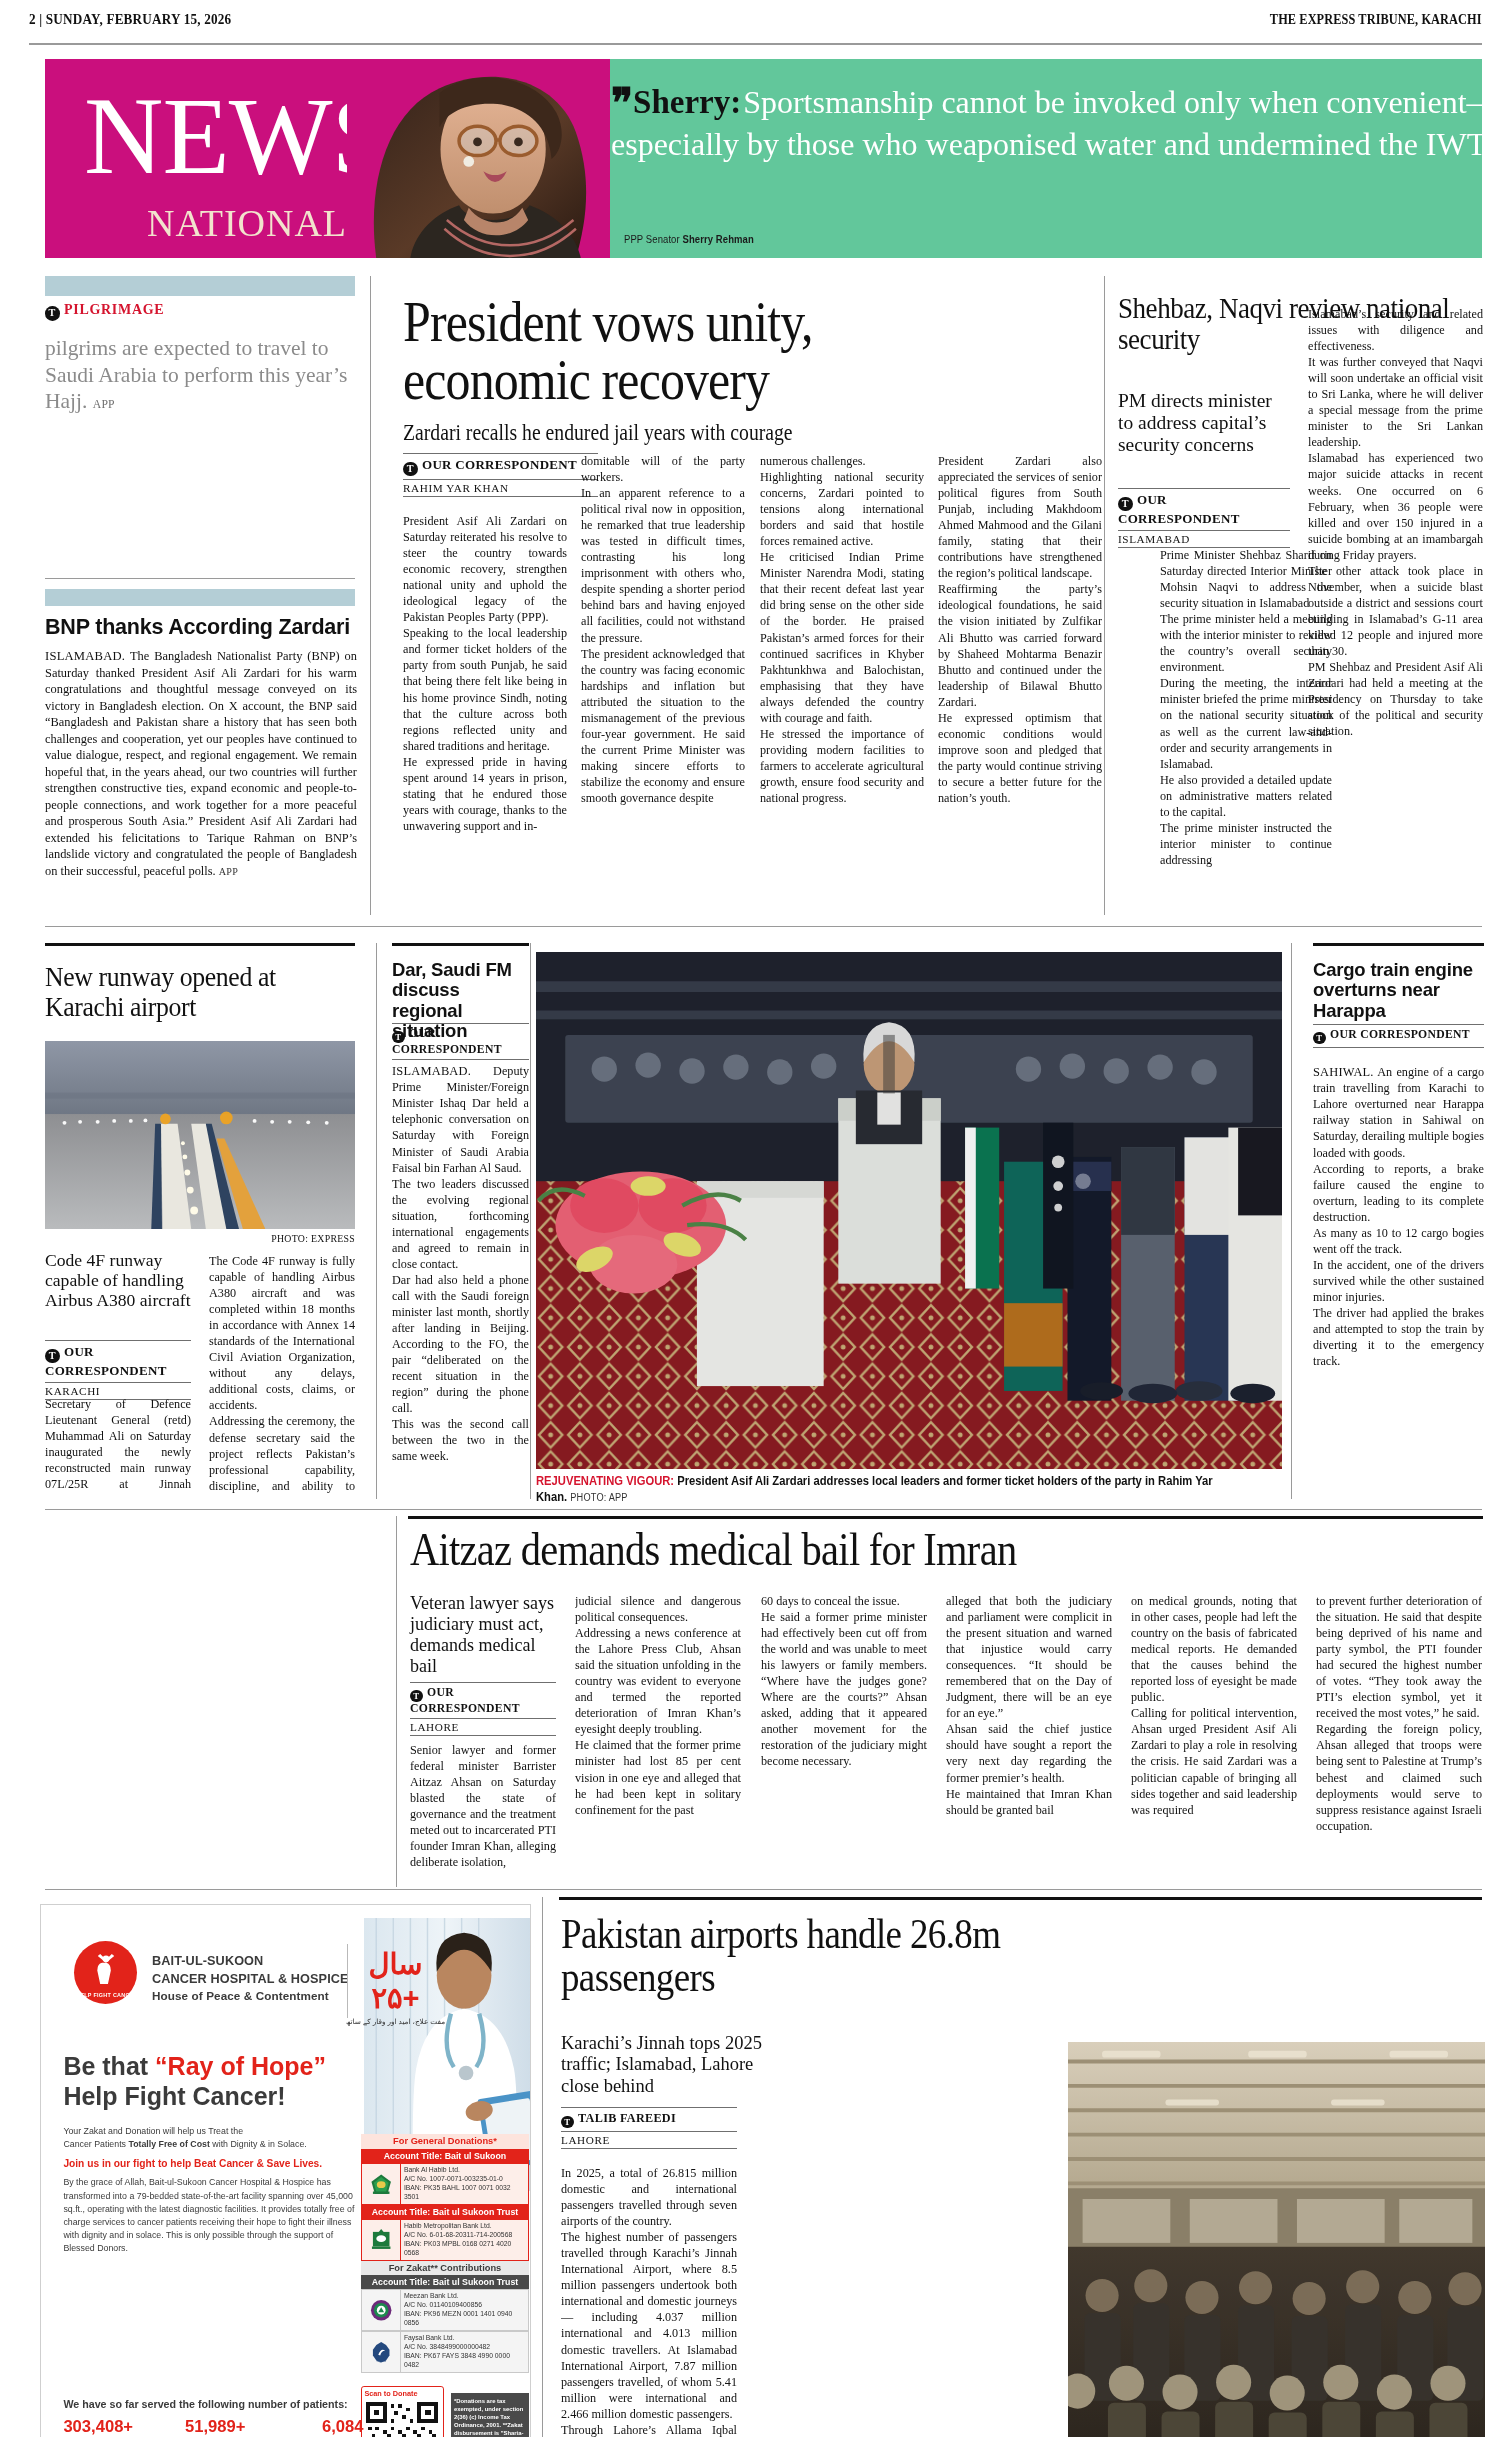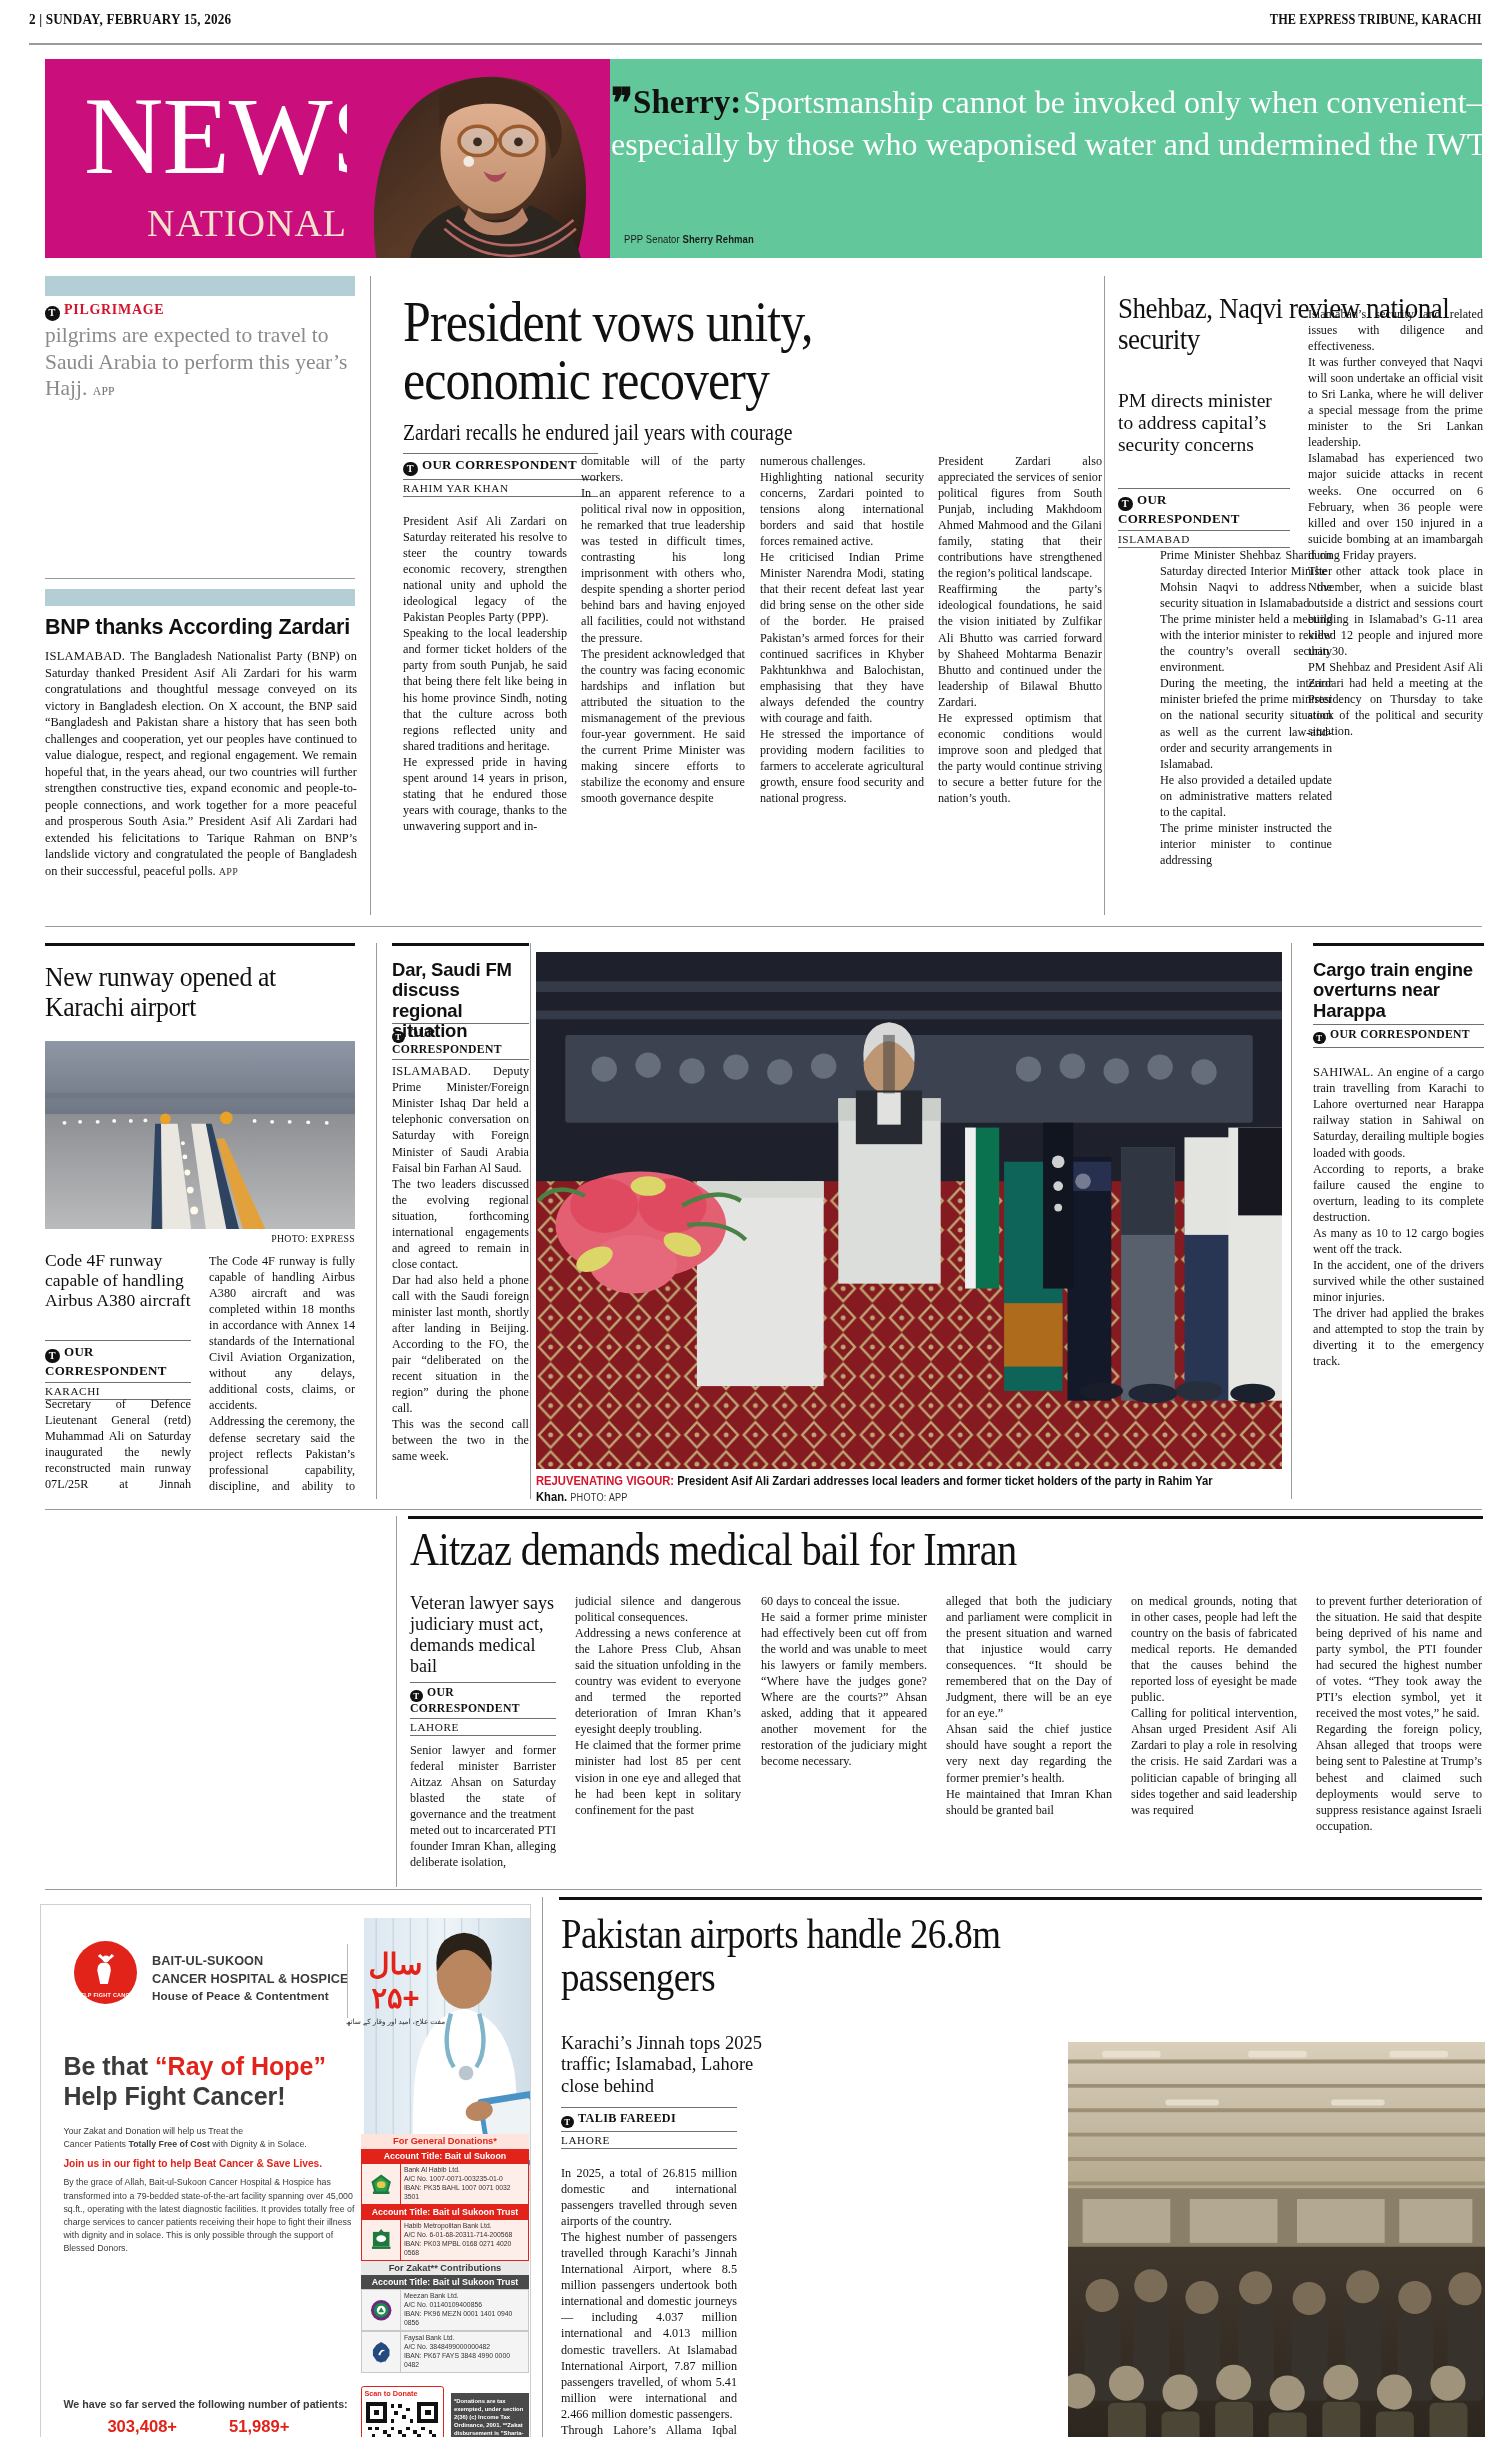--- a/index.html
+++ b/index.html
@@ -30,21 +30,21 @@
   .vrule{position:absolute;width:1px;background:#9a9a9a;}
   .hrule{position:absolute;height:1px;background:#9a9a9a;}
   .hthick{position:absolute;height:2.9px;background:#111;}
 
   
   #railTop{position:absolute;left:45px;top:276px;width:310px;height:19.5px;background:#b4ced6;}
   #pilgWrap{position:absolute;left:45px;top:302px;width:312px;}
   #pilgKicker{font-family:"Liberation Serif",serif;font-weight:700;font-size:14px;color:#d5142e;letter-spacing:0.7px;}
   .tmark{display:inline-block;width:14.6px;height:14.6px;border-radius:50%;background:#111;color:#fff;font-family:"Liberation Serif",serif;font-weight:700;font-size:10.2px;line-height:14.6px;text-align:center;vertical-align:-2.4px;margin-right:4.4px;}
   #pilgNum{font-family:"Liberation Serif",serif;font-size:82px;line-height:.95;color:#3e8d98;margin-top:6.8px;letter-spacing:-1px;}
-  #pilgTxt{font-family:"Liberation Serif",serif;font-size:21.5px;line-height:1.24;color:#8b8b8b;margin-top:1px;}
+  #pilgTxt{font-family:"Liberation Serif",serif;font-size:21.5px;line-height:1.24;color:#8b8b8b;margin-top:14px;}
   #pilgTxt .credit{font-size:11.7px;color:#6f6f6f;letter-spacing:0.2px;}
 
   #railMid{position:absolute;left:45px;top:589px;width:310px;height:16.6px;background:#b4ced6;}
   #bnpHead{position:absolute;left:45px;top:616px;width:312px;font-family:"Liberation Sans",sans-serif;font-weight:700;font-size:21.5px;line-height:1.06;letter-spacing:-0.2px;}
   #bnpBody{position:absolute;left:45px;top:648px;width:312px;font-family:"Liberation Serif",serif;font-size:12.4px;line-height:1.33;text-align:justify;}
   .place{font-variant:small-caps;font-size:1.02em;letter-spacing:0.2px;}
   .credit{font-variant:small-caps;font-size:.82em;letter-spacing:0.2px;color:#333;}
 
   
   #leadHead{position:absolute;left:403px;top:293px;width:697px;font-family:"Liberation Serif",serif;font-size:58px;line-height:1.0;letter-spacing:-1px;transform:scaleX(.86);transform-origin:left top;}
@@ -92,21 +92,21 @@
   #adUrduCap{font-family:"Liberation Sans",sans-serif;font-size:7.3px;color:#333;margin-top:2px;direction:rtl;}
   #adDivider{position:absolute;left:306px;top:39px;width:1px;height:74px;background:#b9b9b9;}
   #adNursePhoto{position:absolute;right:0;top:12.7px;width:166px;height:273px;overflow:hidden;}
   #adSlogan{position:absolute;left:22.4px;top:146px;font-family:"Liberation Sans",sans-serif;font-weight:700;font-size:25px;line-height:1.2;color:#3b3b3b;}
   #adSlogan .red{color:#e2231a;}
   #adPara{position:absolute;left:22.4px;top:220px;width:293px;font-family:"Liberation Sans",sans-serif;font-size:8.8px;line-height:1.5;color:#3b3b3b;}
   #adPara b{font-weight:700;}
   #adPara .redline{color:#e2231a;font-weight:700;font-size:10.2px;display:block;margin:4.9px 0;}
   #adStatsTitle{position:absolute;left:22.4px;top:493px;font-family:"Liberation Sans",sans-serif;font-weight:700;font-size:10.7px;color:#3b3b3b;}
   .adStat{position:absolute;font-family:"Liberation Sans",sans-serif;}
-  .adStat .num{font-weight:700;font-size:16.6px;color:#e2231a;margin-left:44px;}
+  .adStat .num{font-weight:700;font-size:16.6px;color:#e2231a;}
   .adStat .lbl{font-size:9.8px;color:#3b3b3b;line-height:1.35;margin-top:1px;}
 
   
   #adDon{position:absolute;left:320px;top:229px;width:168px;}
   .donHdrPink{background:#fde4dd;color:#e2231a;font-family:"Liberation Sans",sans-serif;font-weight:700;font-size:9.3px;text-align:center;padding:2.4px 0;}
   .donHdrRed{background:#e2231a;color:#fff;font-family:"Liberation Sans",sans-serif;font-weight:700;font-size:8.8px;text-align:center;padding:2px 0;}
   .donHdrGrayLt{background:#e9e9e9;color:#3b3b3b;font-family:"Liberation Sans",sans-serif;font-weight:700;font-size:9.3px;text-align:center;padding:2.4px 0;}
   .donHdrGray{background:#4a4a4a;color:#fff;font-family:"Liberation Sans",sans-serif;font-weight:700;font-size:8.8px;text-align:center;padding:2px 0;}
   .donRow{display:flex;align-items:stretch;border:0.5px solid #e2231a;background:#fdeee9;}
   .donRow.gray{border:0.5px solid #c9c9c9;background:#f4f4f4;}

